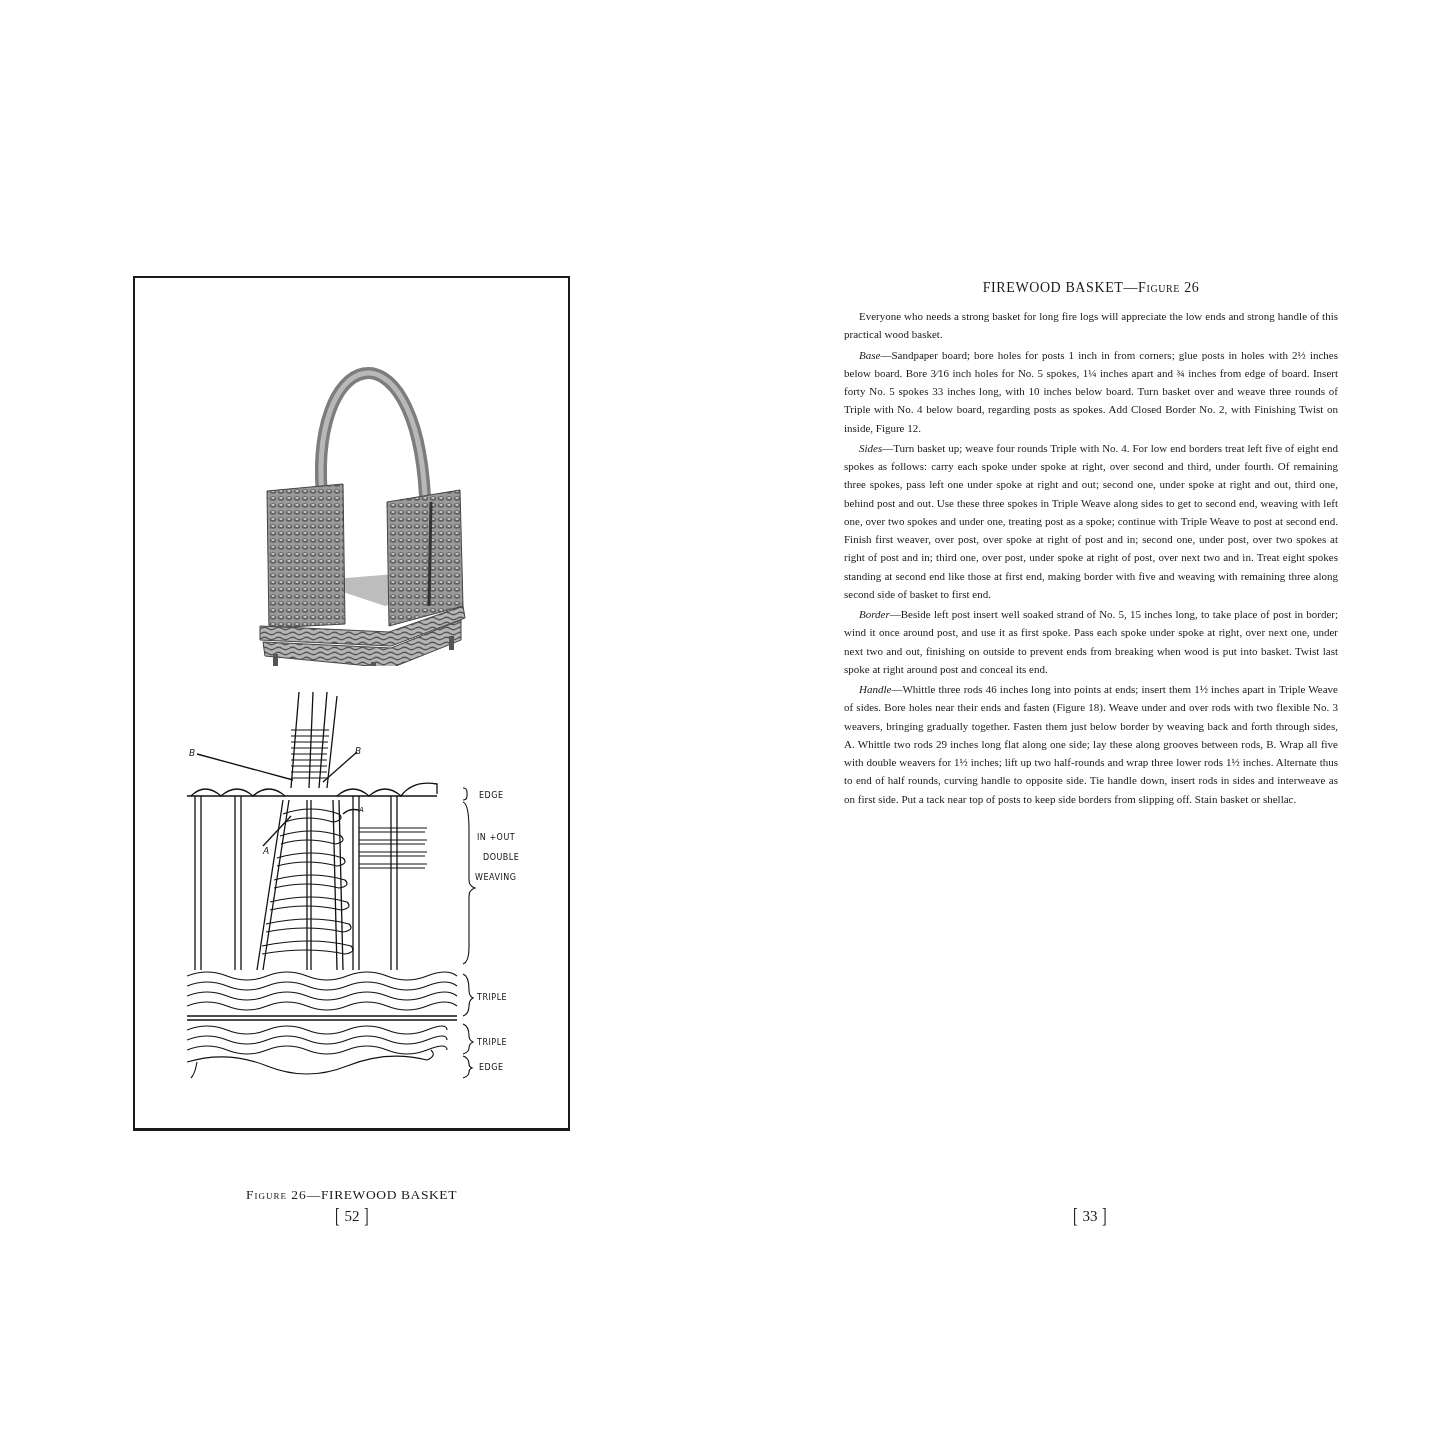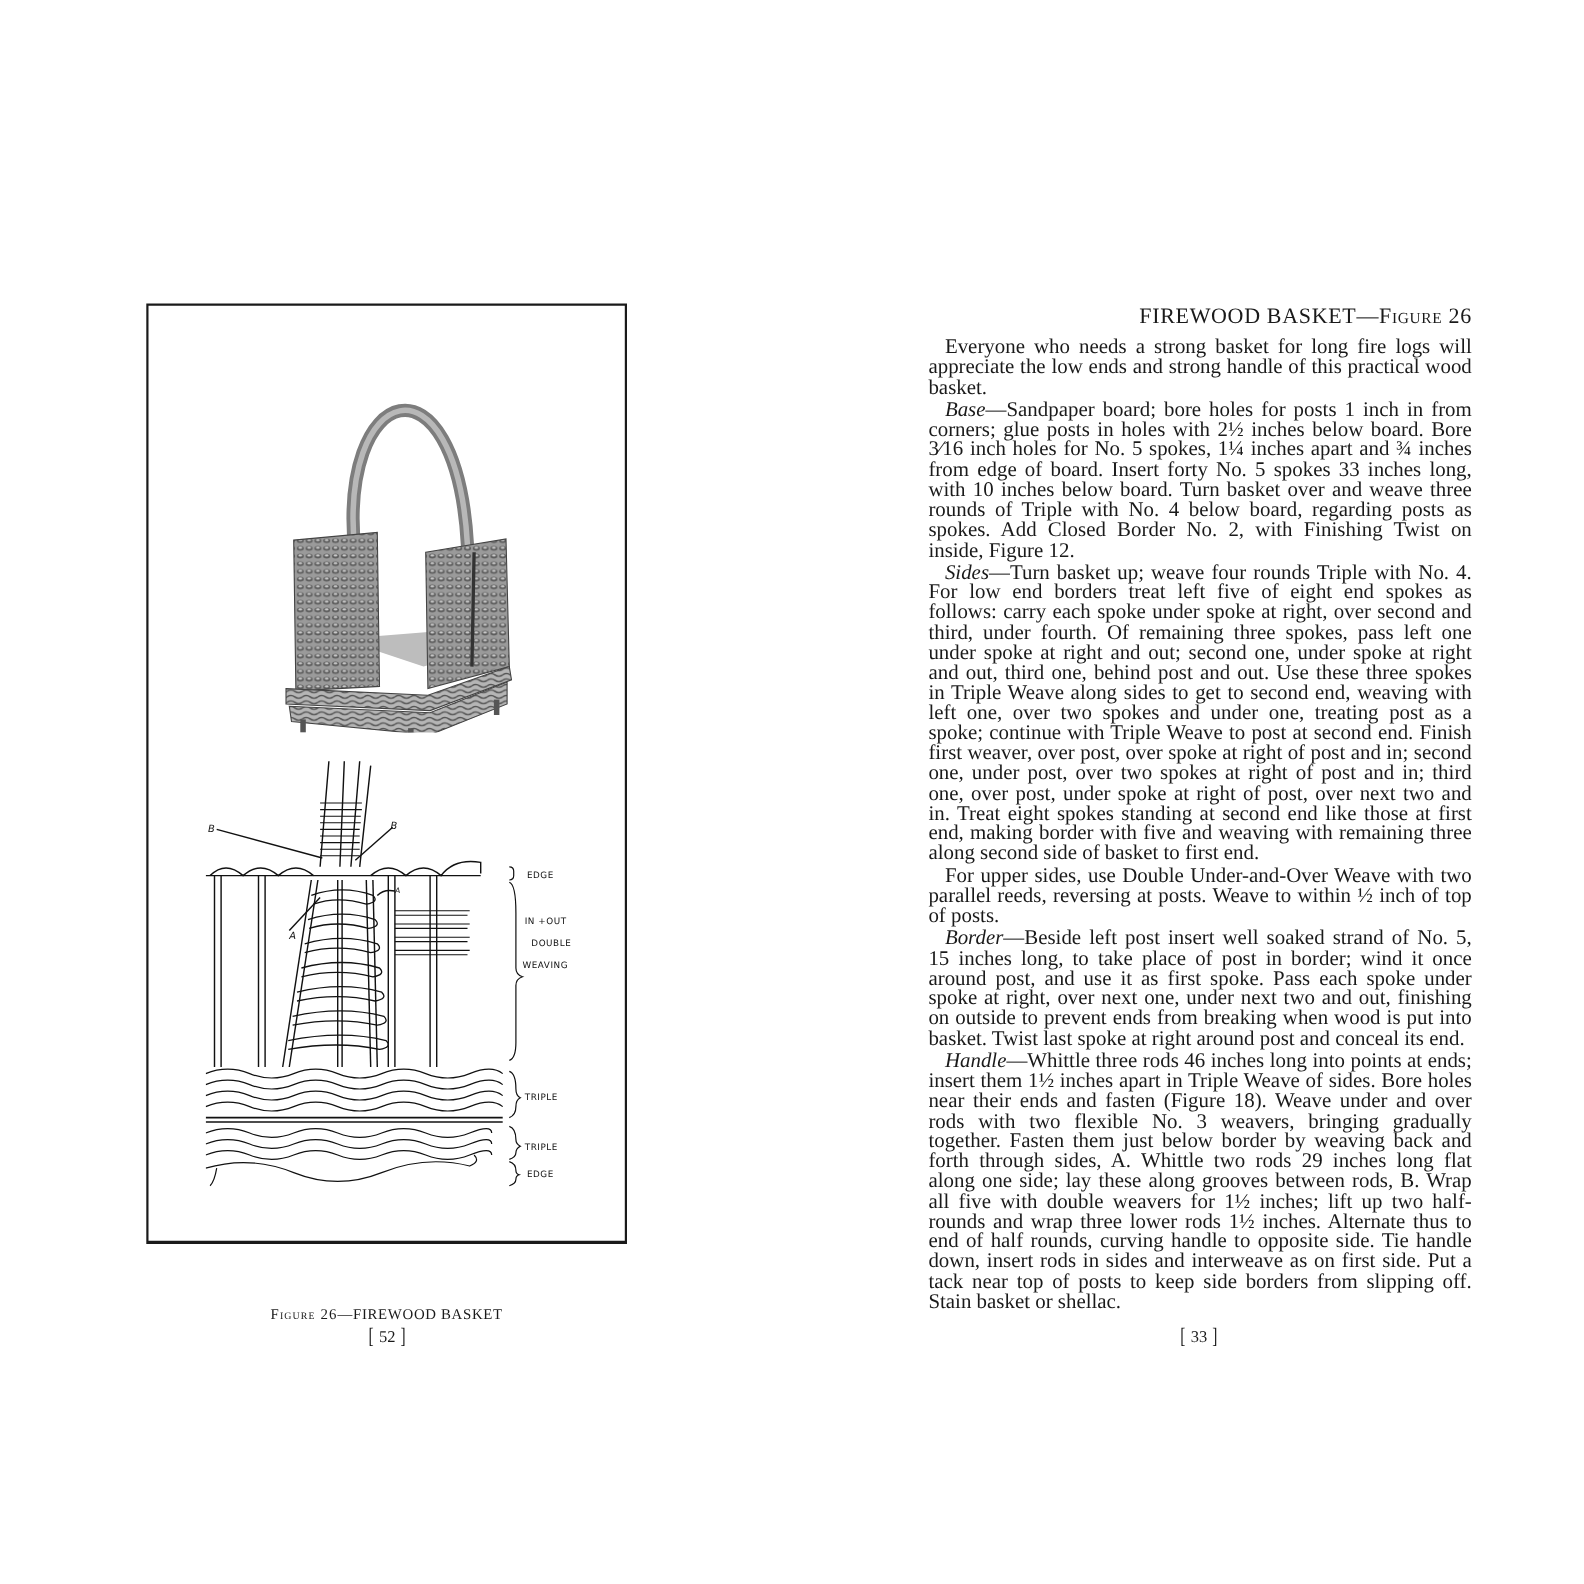--- a/index.html
+++ b/index.html
@@ -14,24 +14,24 @@
   .fig-caption { position: absolute; left: 133px; width: 437px; top: 1142px; text-align: center;
                  font-size: 13.5px; letter-spacing: 0.6px; margin-top: 45px; }
   .fig-caption .sc { font-variant: small-caps; letter-spacing: 1px; }
   .folio { position: absolute; top: 1184px; font-size: 15px; text-align: center; width: 120px; margin-top: 19px; }
   .folio .br { display: inline-block; font-size: 20px; transform: scaleX(0.7); position: relative; top: 1px; }
   .folio-left { left: 292px; }
   .folio-right { left: 1030px; }
 
   
   .text-page { position: absolute; left: 844px; top: 277px; width: 494px; }
-  .chapter-title { text-align: right; font-size: 20px; letter-spacing: 0.6px; margin: 0 0 8px 0;
+  .chapter-title { text-align: center; font-size: 14px; letter-spacing: 0.6px; margin: 0 0 8px 0;
                    font-weight: normal; line-height: 22px; }
   .chapter-title .sc { font-variant: small-caps; }
-  .para { margin: 0 0 2px 0; font-size: 19px; line-height: 18.25px; text-align: justify;
+  .para { margin: 0 0 2px 0; font-size: 11px; line-height: 18.25px; text-align: justify;
           text-indent: 15px; hyphens: manual; }
   .para .lead { font-style: italic; }
 </style>
 </head>
 <body>
 
 <div>
   <div class="figure-frame">
 
     <svg class="photo" viewBox="0 0 300 360" aria-label="Photograph of a woven firewood basket with a tall arched handle and low open ends">
@@ -186,23 +186,20 @@
   <p class="para">
     <span class="lead"></span><span>Everyone who needs a strong basket for long fire logs will appreciate the low ends and strong handle of this practical wood basket.</span>
   </p>
   <p class="para">
     <span class="lead">Base</span><span>—Sandpaper board; bore holes for posts 1 inch in from corners; glue posts in holes with 2½ inches below board. Bore 3⁄16 inch holes for No. 5 spokes, 1¼ inches apart and ¾ inches from edge of board. Insert forty No. 5 spokes 33 inches long, with 10 inches below board. Turn basket over and weave three rounds of Triple with No. 4 below board, regarding posts as spokes. Add Closed Border No. 2, with Finishing Twist on inside, Figure 12.</span>
   </p>
   <p class="para">
     <span class="lead">Sides</span><span>—Turn basket up; weave four rounds Triple with No. 4. For low end borders treat left five of eight end spokes as follows: carry each spoke under spoke at right, over second and third, under fourth. Of remaining three spokes, pass left one under spoke at right and out; second one, under spoke at right and out, third one, behind post and out. Use these three spokes in Triple Weave along sides to get to second end, weaving with left one, over two spokes and under one, treating post as a spoke; continue with Triple Weave to post at second end. Finish first weaver, over post, over spoke at right of post and in; second one, under post, over two spokes at right of post and in; third one, over post, under spoke at right of post, over next two and in. Treat eight spokes standing at second end like those at first end, making border with five and weaving with remain­ing three along second side of basket to first end.</span>
   </p>
   <p class="para">
-    <span class="lead"></span><span>For upper sides, use Double Under-and-Over Weave with two parallel reeds, reversing at posts. Weave to within ½ inch of top of posts.</span>
-  </p>
-  <p class="para">
     <span class="lead">Border</span><span>—Beside left post insert well soaked strand of No. 5, 15 inches long, to take place of post in border; wind it once around post, and use it as first spoke. Pass each spoke under spoke at right, over next one, under next two and out, finishing on outside to prevent ends from break­ing when wood is put into basket. Twist last spoke at right around post and conceal its end.</span>
   </p>
   <p class="para">
     <span class="lead">Handle</span><span>—Whittle three rods 46 inches long into points at ends; insert them 1½ inches apart in Triple Weave of sides. Bore holes near their ends and fasten (Figure 18). Weave under and over rods with two flex­ible No. 3 weavers, bringing gradually together. Fasten them just below border by weaving back and forth through sides, A. Whittle two rods 29 inches long flat along one side; lay these along grooves between rods, B. Wrap all five with double weavers for 1½ inches; lift up two half-rounds and wrap three lower rods 1½ inches. Alternate thus to end of half rounds, curving handle to opposite side. Tie handle down, insert rods in sides and interweave as on first side. Put a tack near top of posts to keep side borders from slipping off. Stain basket or shellac.</span>
   </p>
 </div>
 
 <div class="folio folio-right">
   <span class="br">[</span> <span>33</span> <span class="br">]</span>
 </div>

